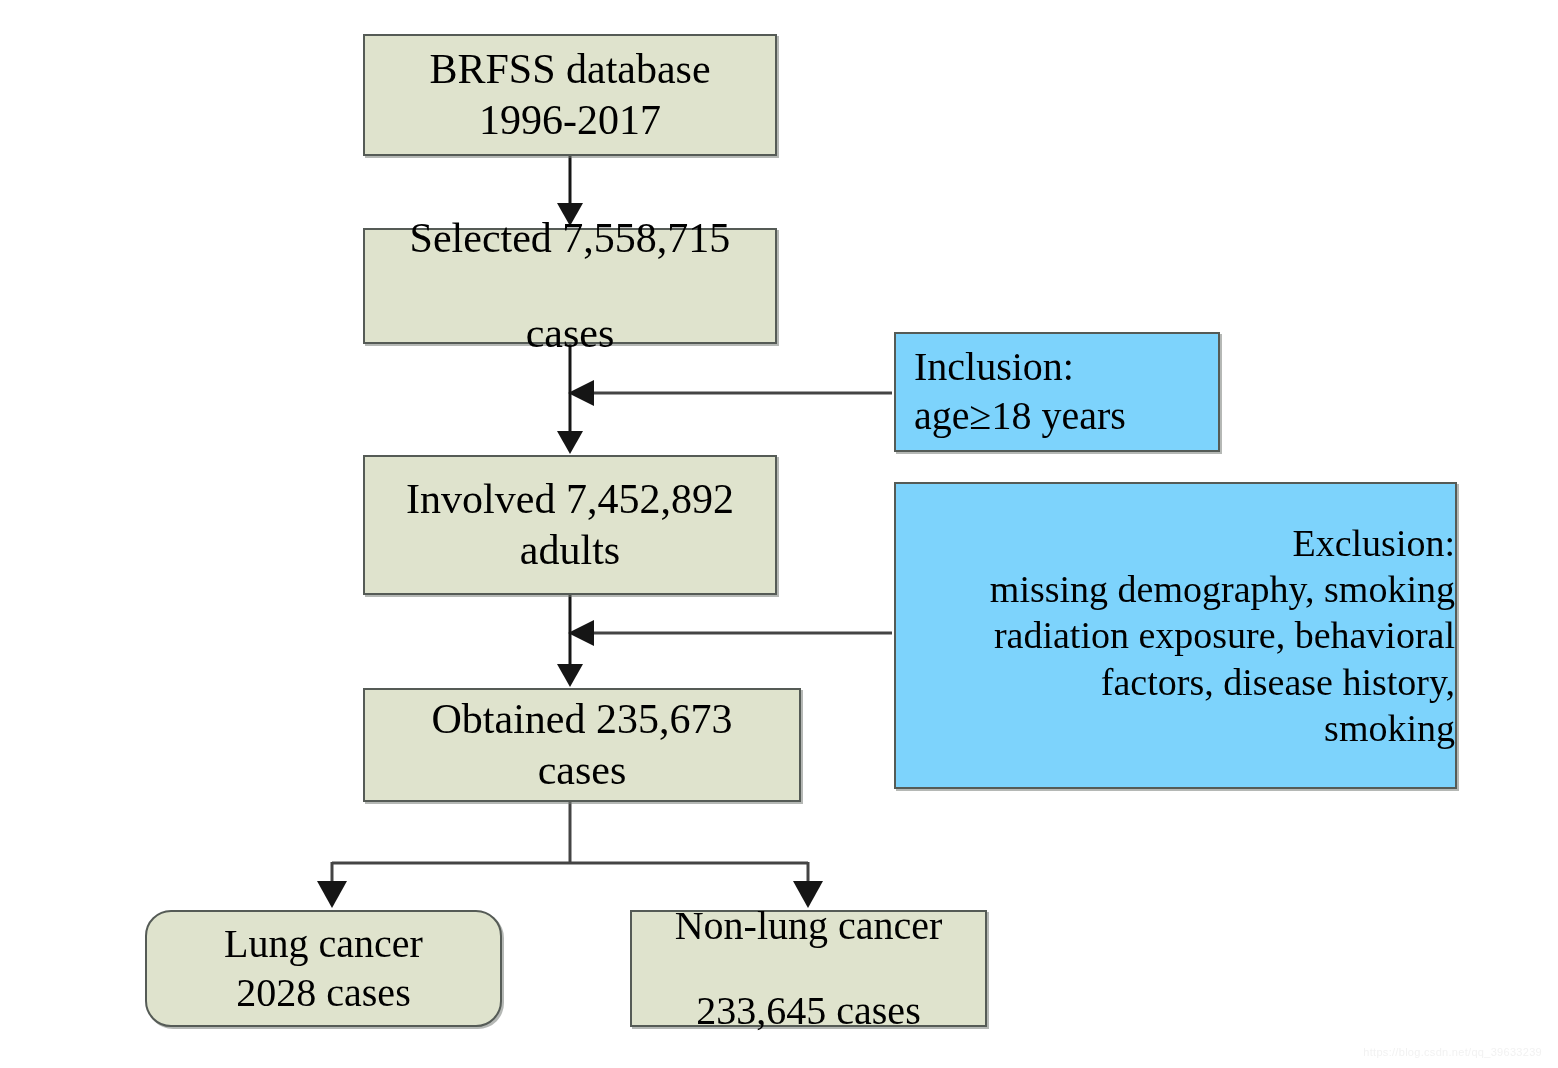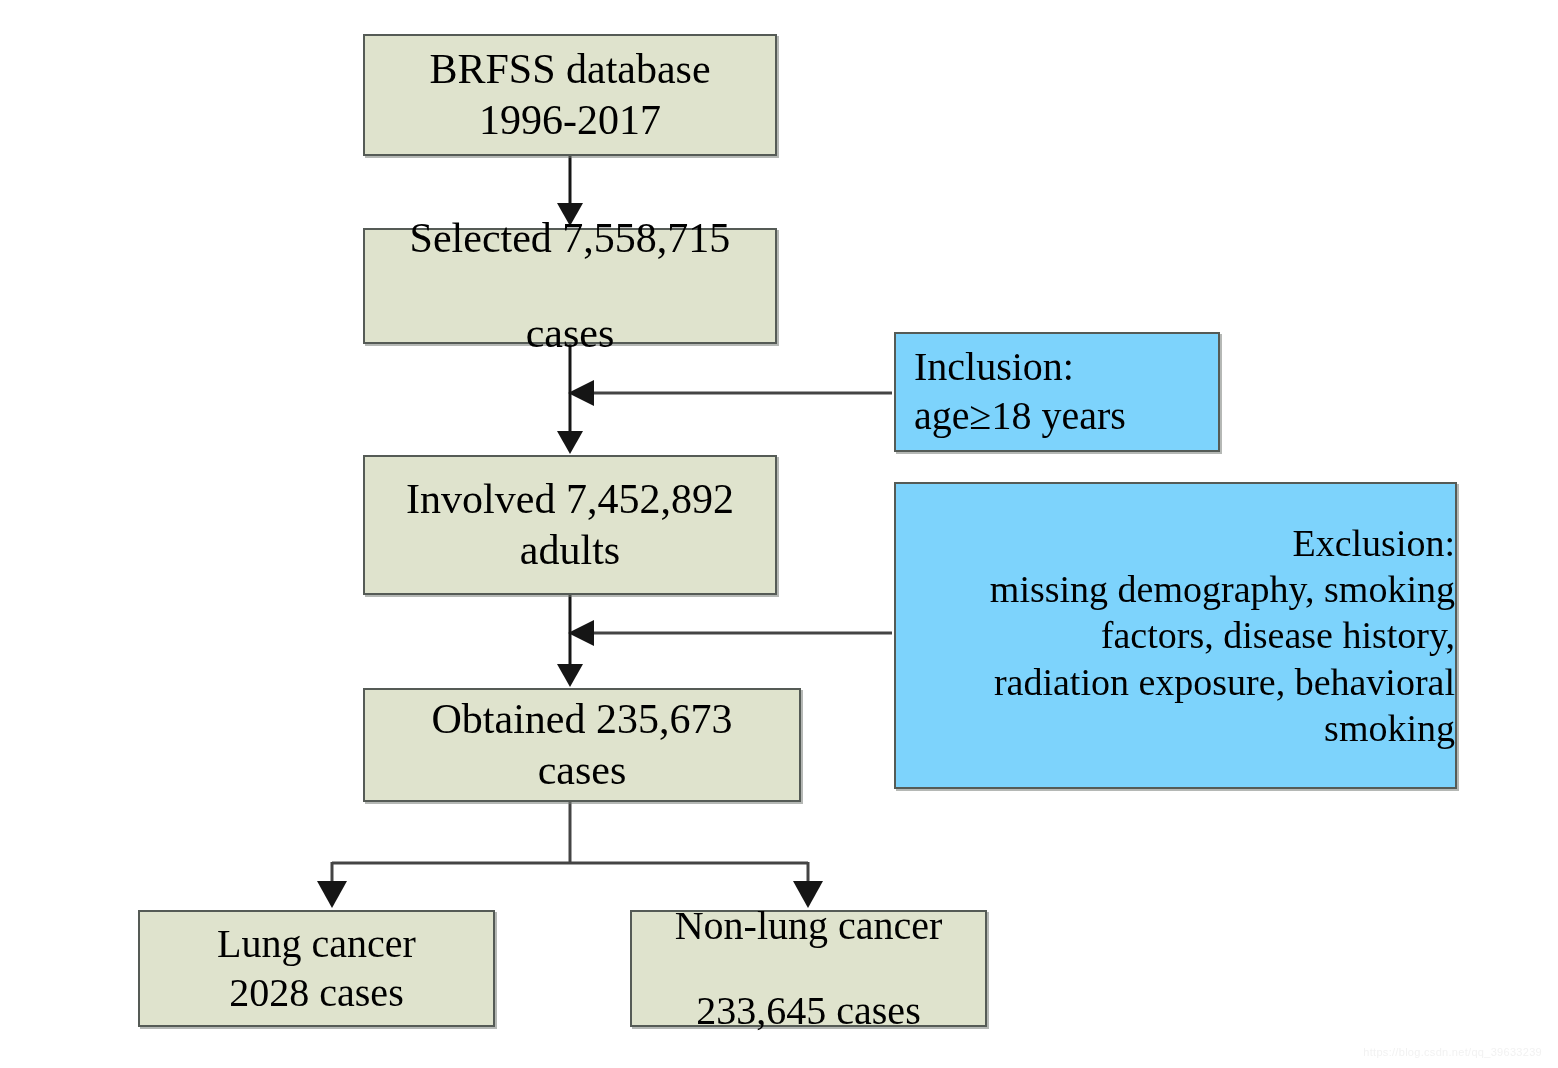--- a/index.html
+++ b/index.html
@@ -54,21 +54,21 @@
   }
   .fs-42 { font-size: 42px; }
   .fs-40 { font-size: 40px; }
   .fs-38 { font-size: 38px; }
 
   
   #box-brfss      { left: 363px; top: 34px;  width: 414px; height: 122px; }
   #box-selected   { left: 363px; top: 228px; width: 414px; height: 116px; gap: 44px; }
   #box-involved   { left: 363px; top: 455px; width: 414px; height: 140px; text-align: center; }
   #box-obtained   { left: 363px; top: 688px; width: 438px; height: 114px; }
-  #box-lung       { left: 138px; top: 910px; width: 357px; height: 117px; }
+  #box-lung       { left: 145px; top: 910px; width: 357px; height: 117px; border-radius: 26px; }
   #box-nonlung    { left: 630px; top: 910px; width: 357px; height: 117px; gap: 36px; }
   #box-inclusion  { left: 894px; top: 332px; width: 326px; height: 120px; }
   #box-exclusion  { left: 894px; top: 482px; width: 563px; height: 307px; align-items: flex-end; }
 
   #watermark {
     position: absolute;
     right: 16px;
     bottom: 10px;
     font-family: "Liberation Sans", sans-serif;
     font-size: 11px;
@@ -154,18 +154,18 @@
 </div>
 
 <div class="node blue leftal fs-40" id="box-inclusion">
   <span class="line">Inclusion:</span>
   <span class="line">age≥18 years</span>
 </div>
 
 <div class="node blue leftal fs-38" id="box-exclusion">
   <span class="line">Exclusion:</span>
   <span class="line"> missing demography, smoking</span>
+  <span class="line">radiation exposure, behavioral</span>
   <span class="line">factors, disease history,</span>
-  <span class="line">radiation exposure, behavioral</span>
   <span class="line">smoking</span>
 </div>
 
 <div id="watermark">https://blog.csdn.net/qq_39633239</div>
 
 </body></html>

